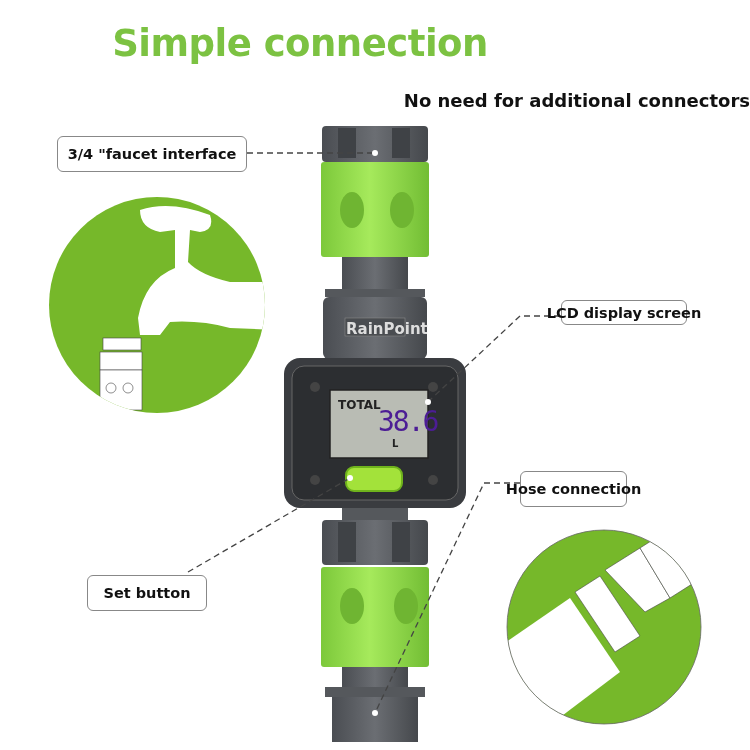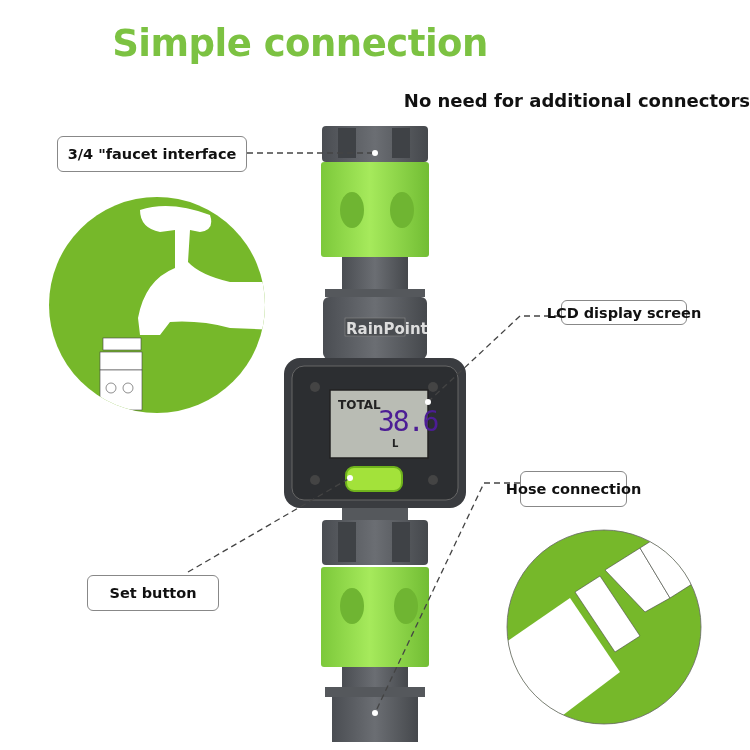--- a/index.html
+++ b/index.html
@@ -108,13 +108,13 @@
 
 <div style="position:absolute;left:346px;top:320px;width:58px;text-align:center;font-size:15px;font-weight:bold;color:#ddd;">RainPoint</div>
 <div style="position:absolute;left:338px;top:398px;font-size:12px;font-weight:bold;color:#222;">TOTAL</div>
 <div style="position:absolute;left:368px;top:405px;font-size:28px;font-family:'DejaVu Sans Mono',monospace;color:#4c1d95;letter-spacing:-2px;margin-left:10px;">38.6</div>
 <div style="position:absolute;left:392px;top:438px;font-size:10px;font-weight:bold;color:#222;">L</div>
 <div style="position:absolute;left:346px;top:467px;width:56px;height:24px;border-radius:8px;"></div>
 
 <div class="label" style="left:57px;top:136px;width:190px;height:36px;">3/4 "faucet interface</div>
 <div class="label" style="left:561px;top:300px;width:126px;height:25px;">LCD display screen</div>
 <div class="label" style="left:520px;top:471px;width:107px;height:36px;">Hose connection</div>
-<div class="label" style="left:87px;top:575px;width:132px;height:36px;">Set button</div>
+<div class="label" style="left:87px;top:575px;width:120px;height:36px;">Set button</div>
 
 </body></html>

